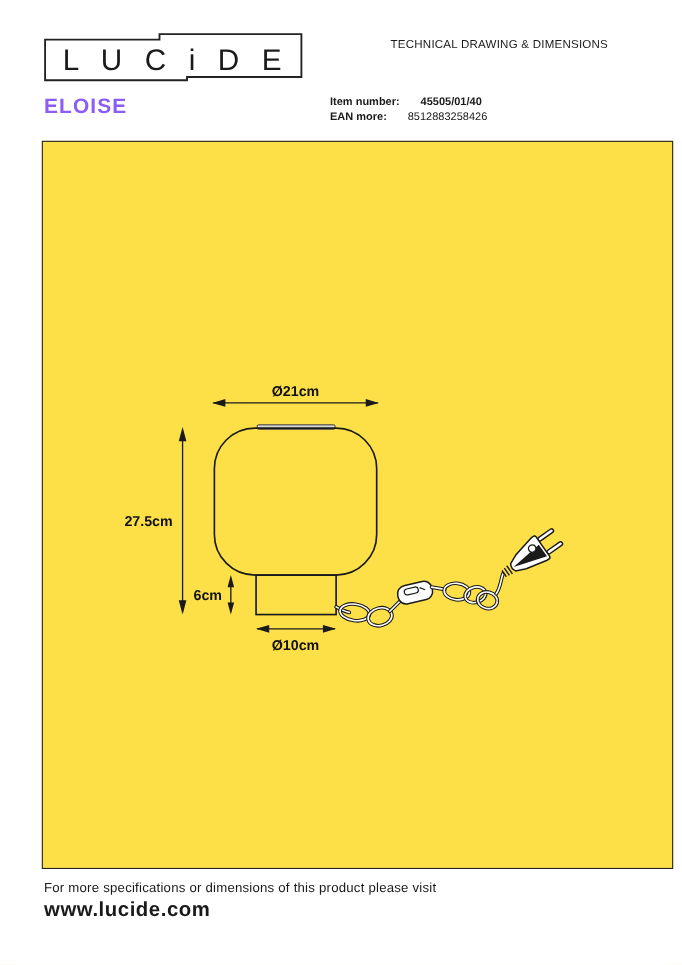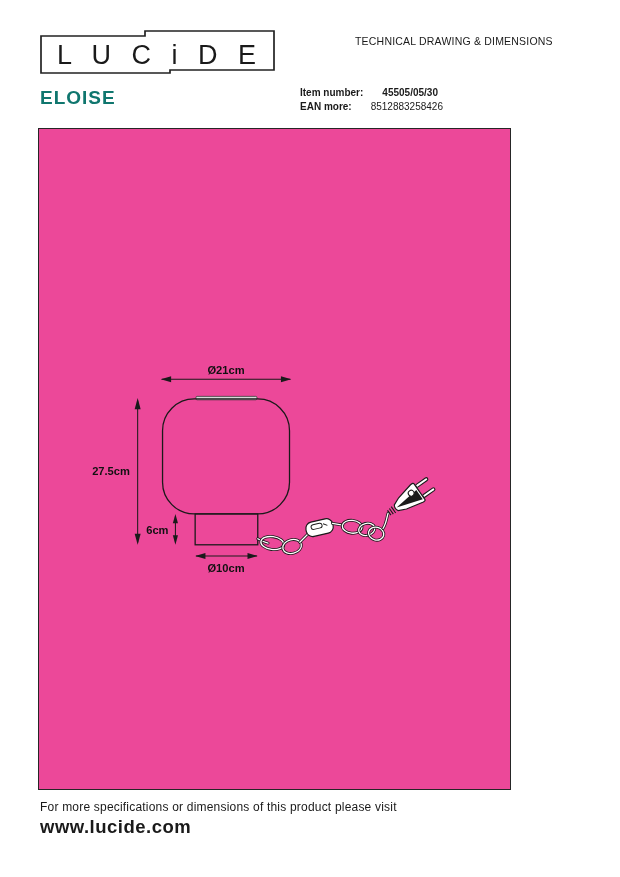--- a/index.html
+++ b/index.html
@@ -7,29 +7,29 @@
     position:relative; width:620px; height:877px; background:#ffffff;
     font-family:"Liberation Sans", sans-serif; color:#1a1a1a; overflow:hidden;border-radius:15px;
   }
   .logo-svg { position:absolute; left:0; top:0; }
   .doc-title {
     position:absolute; top:35px; left:355px; width:230px; text-align:left;
     font-size:10.5px; letter-spacing:0.2px; color:#1a1a1a;
   }
   .product-name {
     position:absolute; top:87px; left:40px;
-    font-size:19px; font-weight:bold; letter-spacing:1px; color:#0f766e;
+    font-size:19px; font-weight:bold; letter-spacing:1px; color:#8b5cf6;
   }
   .info-block { position:absolute; top:86px; left:300px; font-size:10px; line-height:14px; }
   .info-row { white-space:nowrap; }
   .info-row .lbl { font-weight:bold; margin-right:19px; }
   .info-row .val-bold { font-weight:bold; }
   .drawing-box {
-    position:absolute; left:38px; top:128px; width:473px; height:662px;
-    border:1.5px solid #262626; box-sizing:border-box; background:#ec4899;
+    position:absolute; left:38px; top:128px; width:574px; height:662px;
+    border:1.5px solid #262626; box-sizing:border-box; background:#fde047;
   }
   .drawing-box svg { display:block; width:100%; height:100%; }
   .footer { position:absolute; left:40px; top:800px; }
   .footer-note { font-size:12px; font-weight:normal; letter-spacing:0.2px; }
   .footer-site { font-size:18.5px; font-weight:bold; letter-spacing:0.5px; margin-top:2px; }
 
   
   .ln   { stroke:#1a1a1a; stroke-width:1.5; fill:none; }
   .thin { stroke:#1a1a1a; stroke-width:1.2; fill:none; }
   .arr  { fill:#1a1a1a; stroke:none; }
@@ -46,21 +46,21 @@
     <path d="M41,36 H145 V31 H274 V70 H170 V73 H41 Z" fill="none" stroke="#222222" stroke-width="1.7"></path>
     <text x="57" y="64" font-family="Liberation Sans, sans-serif" font-size="27" letter-spacing="6.5" fill="#1a1a1a">L U C i D E</text>
   </svg>
 
   <div class="doc-title">TECHNICAL DRAWING &amp; DIMENSIONS</div>
 
   <div class="product-name">ELOISE</div>
 
   <div class="info-block">
     <div class="info-row">
-      <span class="lbl">Item number:</span><span class="val-bold">45505/05/30</span>
+      <span class="lbl">Item number:</span><span class="val-bold">45505/01/40</span>
     </div>
     <div class="info-row">
       <span class="lbl">EAN more:</span><span>8512883258426</span>
     </div>
   </div>
 
   <div class="drawing-box">
     <svg viewBox="38 128 549 662">
 
       <g>

